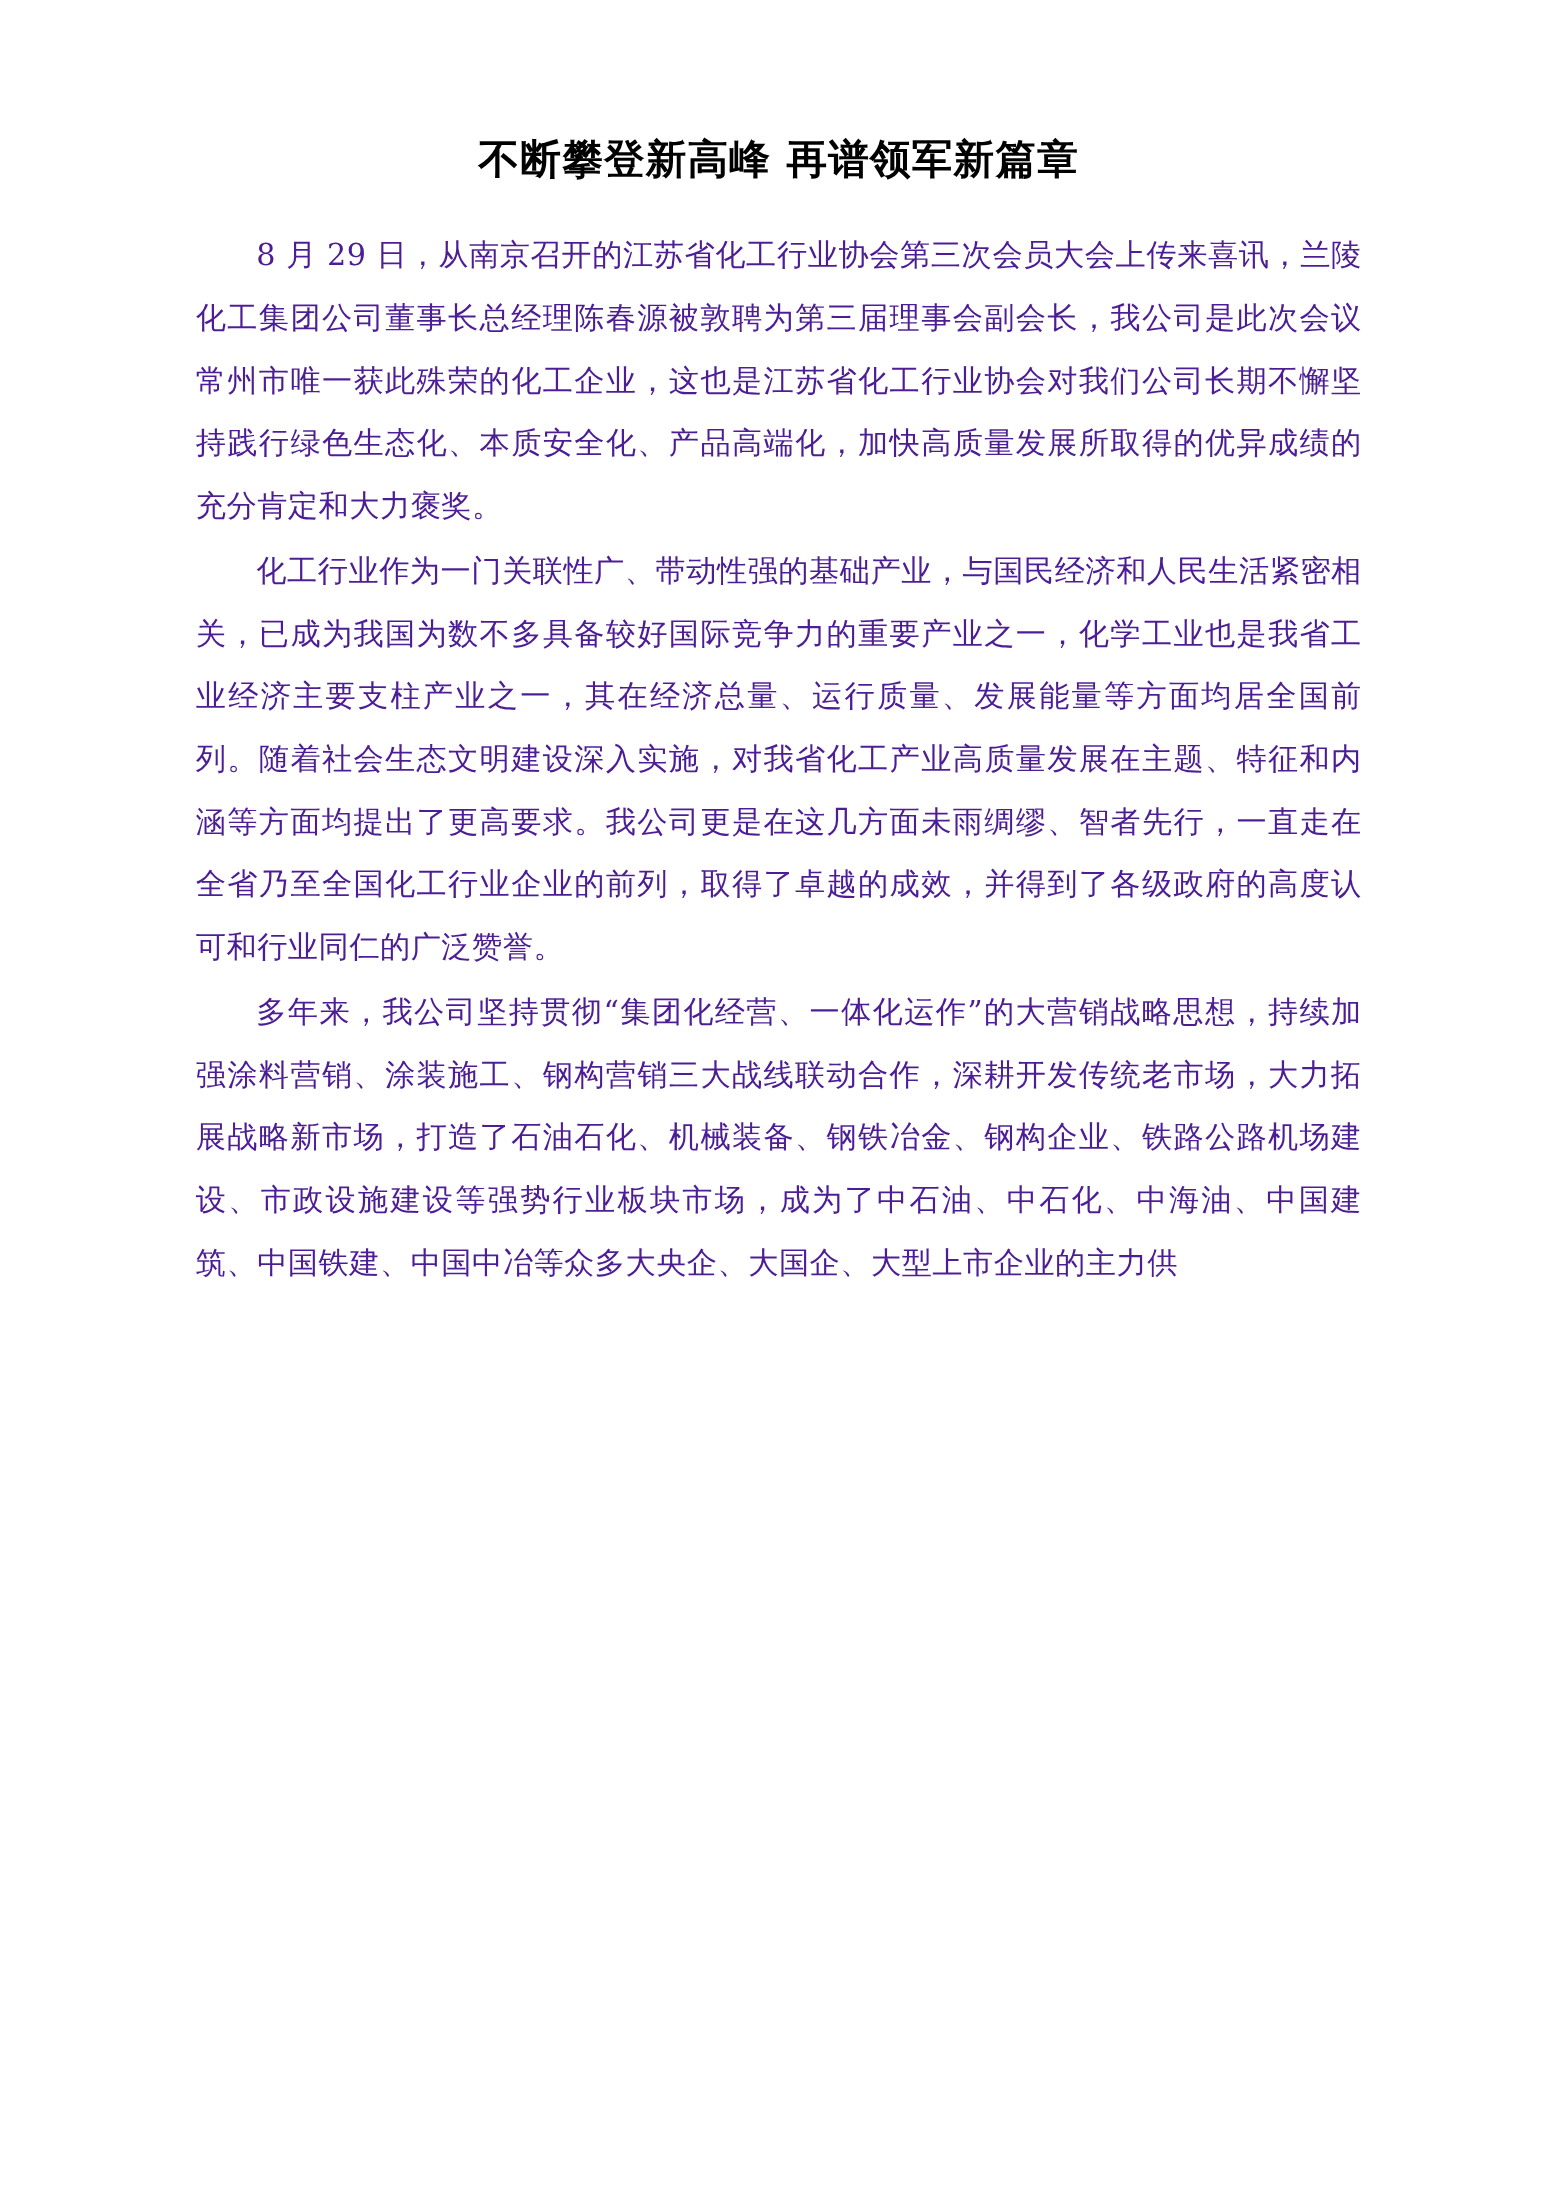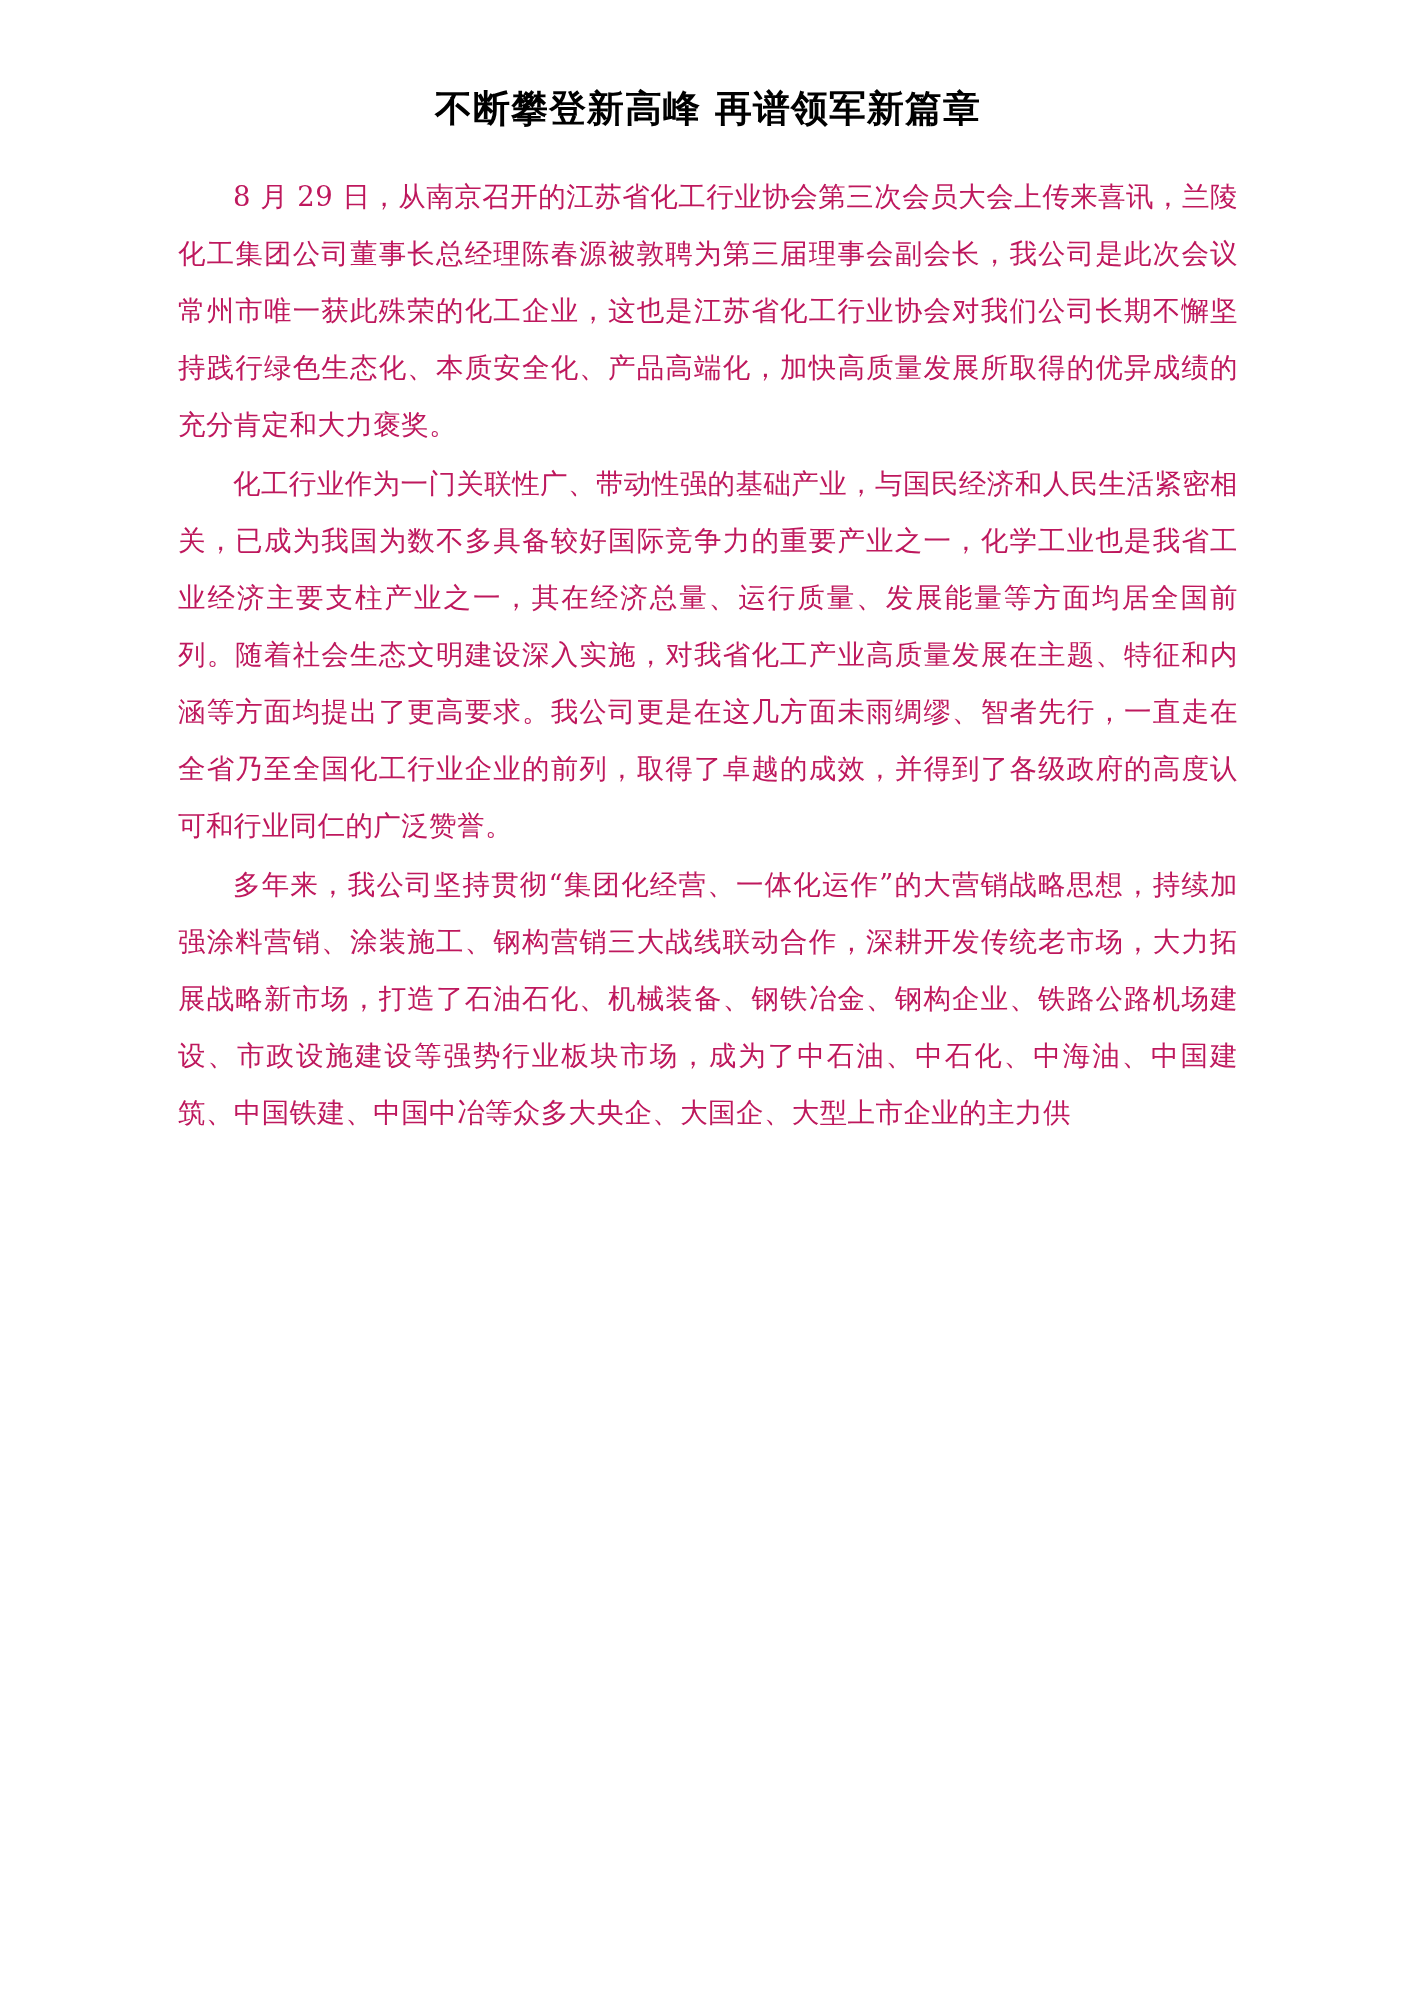--- a/index.html
+++ b/index.html
@@ -24,21 +24,21 @@
     overflow: hidden;
   }
   .content {
     position: absolute;
     left: 178px;
     top: 0;
     width: 1060px;
   }
   .doc-title {
     margin: 0;
-    padding-top: 84px;
+    padding-top: 120px;
     text-align: center;
     font-family: "DejaVu Serif", "Liberation Serif", serif;
     font-weight: bold;
     font-size: 37px;
     letter-spacing: 1px;
     line-height: 1.3;
     color: #000000;
   }
   .body-text {
     margin: 0;
@@ -46,21 +46,21 @@
   }
   .para {
     margin: 0 0 2px 0;
     text-indent: 2em;
     font-family: "DejaVu Serif", "Liberation Serif", serif;
     font-size: 27.5px;
     line-height: 57px;
     text-align: justify;
     text-justify: inter-ideograph;
     letter-spacing: 0.4px;
-    color: #be185d;
+    color: #4c1d95;
   }
   .footer {
     position: absolute;
     left: 0;
     top: 1840px;
     width: 1415px;
     text-align: center;
     font-family: "Liberation Serif", "DejaVu Serif", serif;
     font-size: 27px;
     letter-spacing: 1px;

